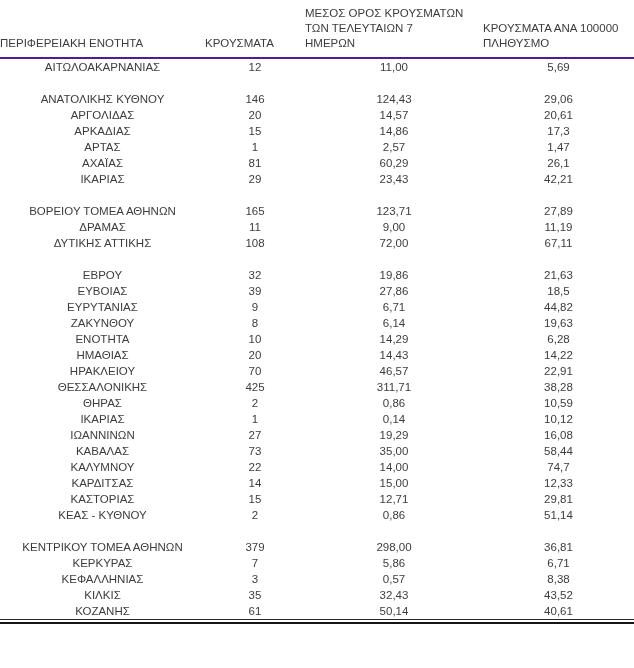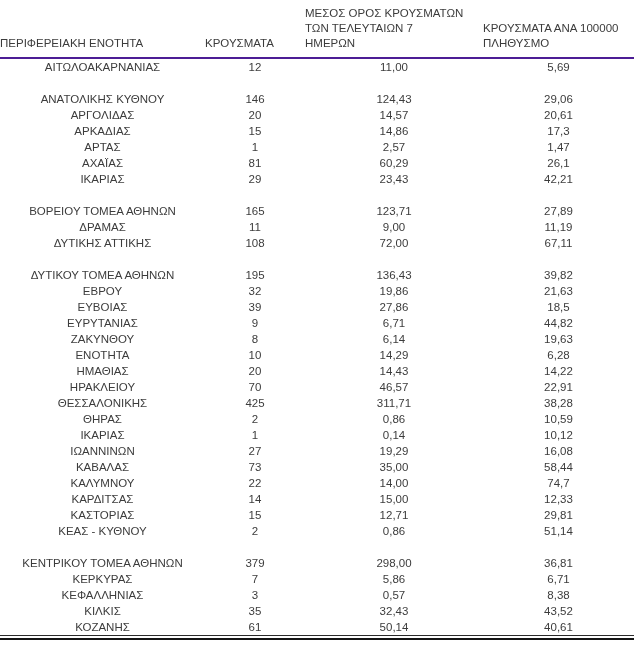--- a/index.html
+++ b/index.html
@@ -144,26 +144,20 @@
         <tr>
           <td>ΔΥΤΙΚΗΣ ΑΤΤΙΚΗΣ</td>
           <td>108</td>
           <td>72,00</td>
           <td>67,11</td>
         </tr>
         <tr class="spacer">
           <td colspan="4"></td>
         </tr>
         <tr>
-          <td>ΔΥΤΙΚΟΥ ΤΟΜΕΑ ΑΘΗΝΩΝ</td>
-          <td>195</td>
-          <td>136,43</td>
-          <td>39,82</td>
-        </tr>
-        <tr>
           <td>ΕΒΡΟΥ</td>
           <td>32</td>
           <td>19,86</td>
           <td>21,63</td>
         </tr>
         <tr>
           <td>ΕΥΒΟΙΑΣ</td>
           <td>39</td>
           <td>27,86</td>
           <td>18,5</td>

